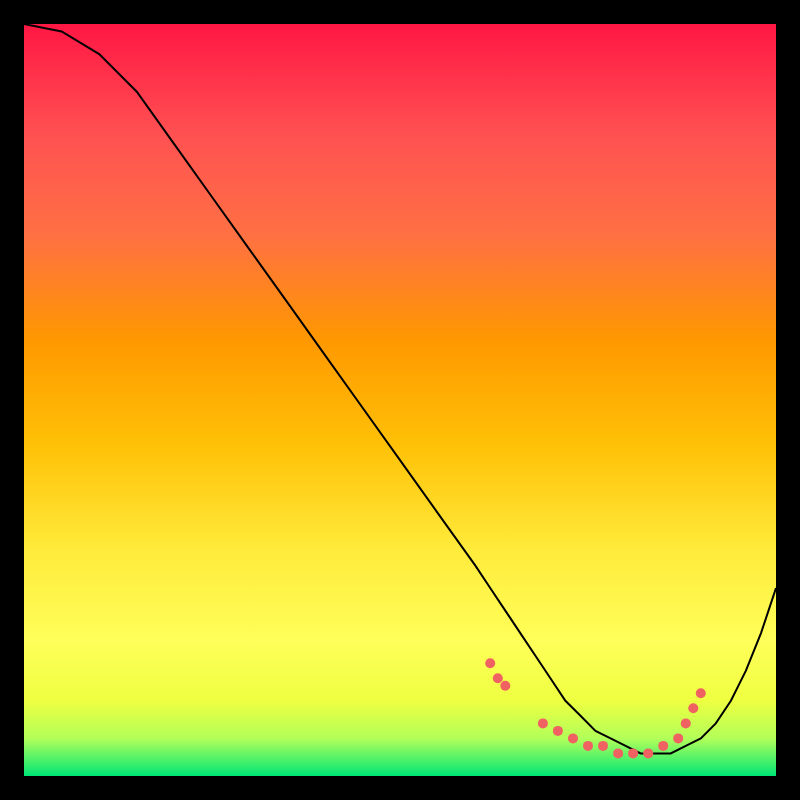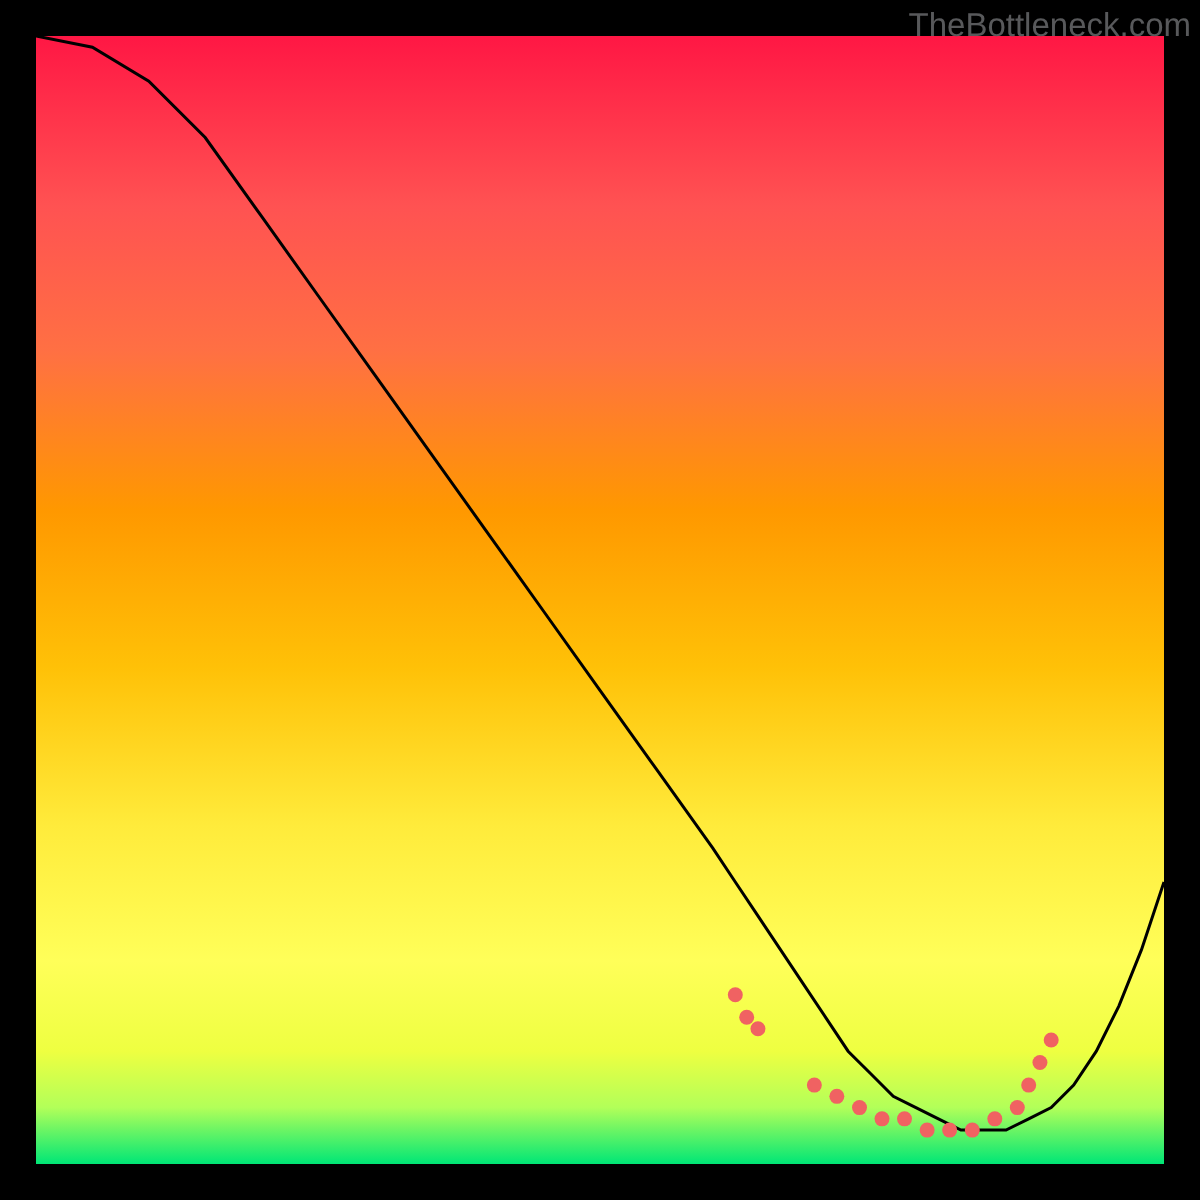--- a/index.html
+++ b/index.html
@@ -7,21 +7,20 @@
 .chart-container { width: 800px; height: 800px; position: relative; background: #000; }
 .plot-area { position: absolute; left: 24px; top: 24px; width: 752px; height: 752px; background: linear-gradient(to bottom, #ff1744 0%, #ff5252 15%, #ff7043 28%, #ff9800 42%, #ffc107 56%, #ffeb3b 70%, #ffff59 82%, #eeff41 90%, #b2ff59 95%, #00e676 100%); }
 .watermark { position: absolute; top: 4px; right: 6px; font-family: Arial, sans-serif; font-size: 22px; color: #58595b; font-weight: 500; z-index: 10; }
 svg.curve-layer { position: absolute; left: 24px; top: 24px; width: 752px; height: 752px; z-index: 5; }
 .dot { fill: #f06262; }
 </style>
 </head>
 <body>
 
 <div class="chart-container">
-  <div class="watermark">TheBottleneck.com</div>
   <div class="plot-area"></div>
   <svg class="curve-layer" viewBox="0 0 752 752" preserveAspectRatio="none">
     <path id="curve-path" fill="none" stroke="#000" stroke-width="2" d="M0.0 0.0 L37.6 7.5 L75.2 30.1 L112.8 67.7 L150.4 120.3 L188.0 173.0 L225.6 225.6 L263.2 278.2 L300.8 330.9 L338.4 383.5 L376.0 436.2 L413.6 488.8 L451.2 541.4 L466.2 564.0 L481.3 586.6 L496.3 609.1 L511.4 631.7 L526.4 654.2 L541.4 676.8 L556.5 691.8 L571.5 706.9 L586.6 714.4 L601.6 721.9 L616.6 729.4 L631.7 729.4 L646.7 729.4 L661.8 721.9 L676.8 714.4 L691.8 699.4 L706.9 676.8 L721.9 646.7 L737.0 609.1 L752.0 564.0 "></path>
     <g id="marker-group">
         <circle cx="466.2" cy="639.2" r="5" class="dot"></circle>
         <circle cx="473.8" cy="654.2" r="5" class="dot"></circle>
         <circle cx="481.3" cy="661.8" r="5" class="dot"></circle>
         <circle cx="518.9" cy="699.4" r="5" class="dot"></circle>
         <circle cx="533.9" cy="706.9" r="5" class="dot"></circle>
         <circle cx="549.0" cy="714.4" r="5" class="dot"></circle>

